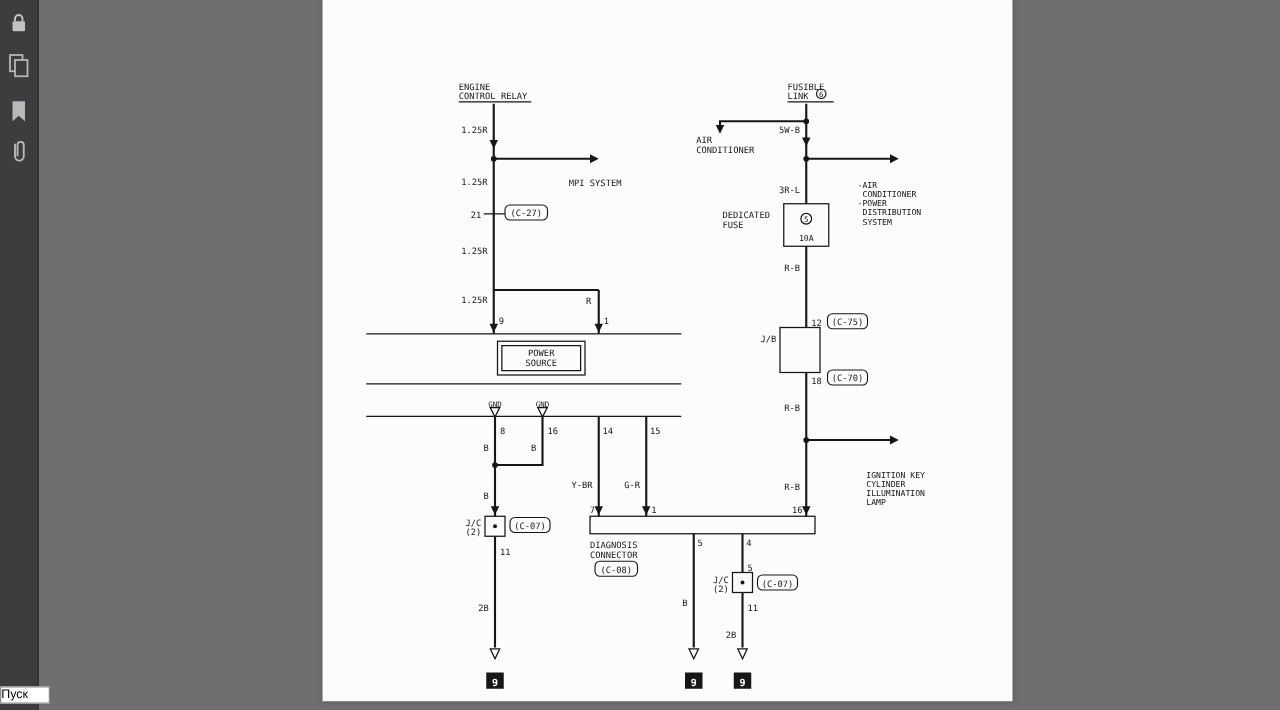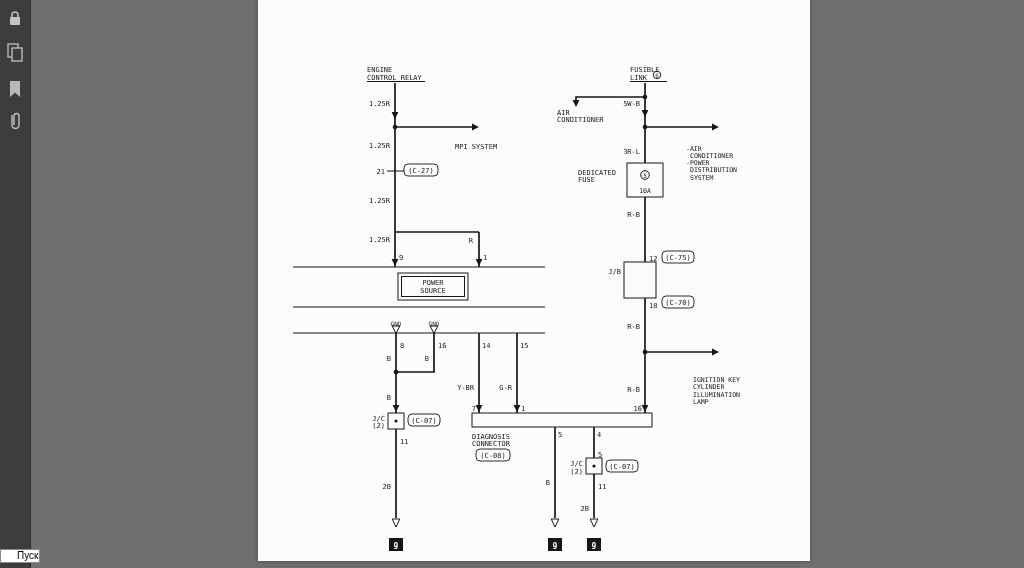--- a/index.html
+++ b/index.html
@@ -7,21 +7,21 @@
     width:1024px;height:568px;position:relative;overflow:hidden;
     background:#6f6f71;font-family:"DejaVu Sans Mono",monospace;
   }
   .sidebar{position:absolute;left:0;top:0;width:30px;height:568px;background:#3d3d3f;border-right:1px solid #2e2e30;}
   .sicon{position:absolute;left:3px;width:24px;height:24px;cursor:pointer;}
   .page{position:absolute;left:258px;top:0;width:552px;height:561px;background:#fcfcfc;box-shadow:0 0 4px rgba(0,0,0,.35);}
   .startbtn{
     position:absolute;left:0;top:549px;width:40px;height:14px;background:#ffffff;
     border:1px solid #8a8a8a;box-sizing:border-box;
     font-family:"Liberation Sans",sans-serif;font-size:10px;line-height:12px;
-    padding-left:16px;color:#000;z-index:5;
+    padding-left:0;color:#000;z-index:5;
   }
   svg text{font-family:"DejaVu Sans Mono",monospace;fill:#161616;}
   .tx{font-size:7px;}
   .tx6{font-size:6px;}
   .tx65{font-size:6.5px;}
   .txw{font-size:8px;font-weight:bold;fill:#ffffff;}
   .wire{stroke:#161616;stroke-width:1.7;fill:none;}
   .thin{stroke:#161616;stroke-width:1;fill:none;}
   .boxln{stroke:#161616;stroke-width:1;fill:none;}
   .cbox{stroke:#161616;stroke-width:.9;fill:none;}

